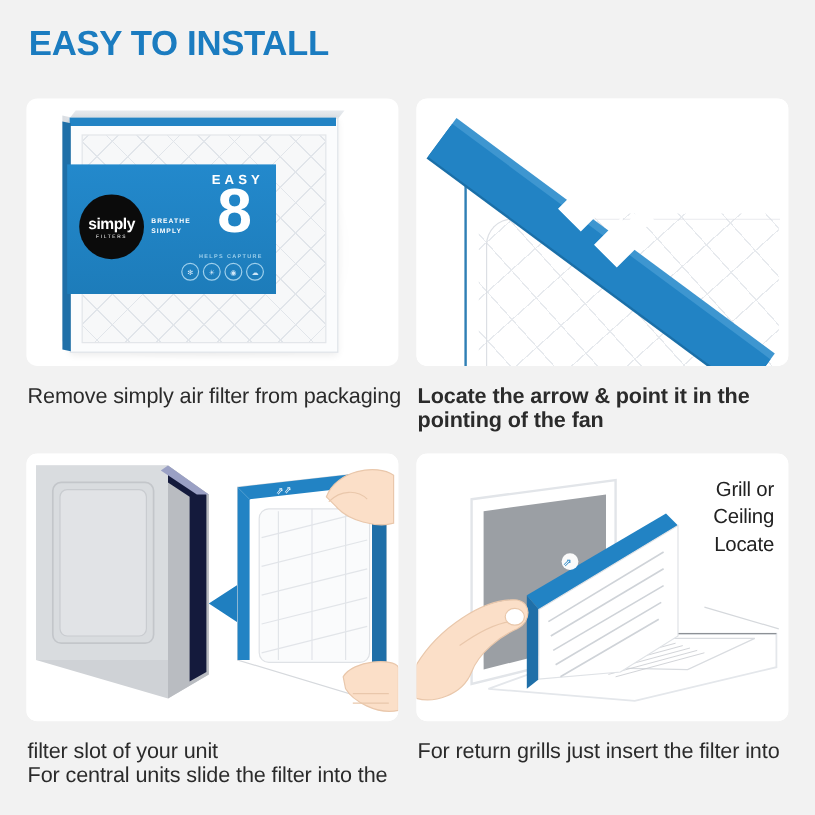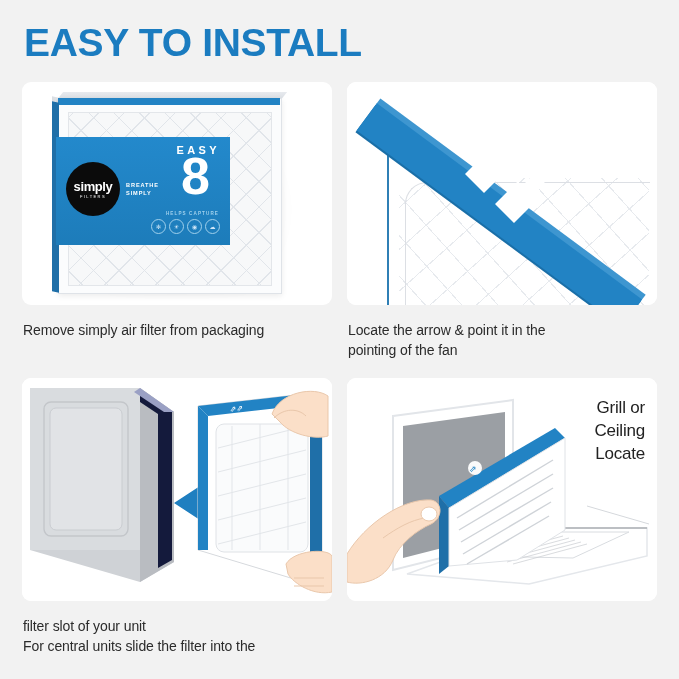--- a/index.html
+++ b/index.html
@@ -17,50 +17,50 @@
   .page {
     position: absolute;
     inset: 0;
   }
 
   
   .page-title {
     position: absolute;
     left: 24px;
     top: 23px;
-    font-size: 39px;
+    font-size: 29px;
     font-weight: bold;
     letter-spacing: -0.3px;
     color: #1b7cc0;
     line-height: 1;
   }
 
   
   .step {
     position: absolute;
   }
   .card {
     position: absolute;
     background: #ffffff;
     border-radius: 9px;
     overflow: hidden;
   }
   .caption {
     position: absolute;
     color: #2b2b2b;
-    font-size: 14px;
+    font-size: 18px;
     line-height: 20px;
     letter-spacing: -0.1px;
   }
 
   
   #step1 .card { left: 22px;  top: 82px;  width: 310px; height: 223px; }
   #step1 .caption { left: 23px; top: 320px; width: 316px; }
   #step2 .card { left: 347px; top: 82px;  width: 310px; height: 223px; }
-  #step2 .caption { left: 348px; top: 320px; width: 312px; }
+  #step2 .caption { left: 348px; top: 320px; width: 312px; font-weight: bold; }
   #step3 .card { left: 22px;  top: 378px; width: 310px; height: 223px; }
   #step3 .caption { left: 23px; top: 616px; width: 316px; }
   #step4 .card { left: 347px; top: 378px; width: 310px; height: 223px; }
   #step4 .caption { left: 348px; top: 616px; width: 316px; }
 
   
   .box-scene { position: absolute; inset: 0; }
   .box-shadow-bg {
     position: absolute; left: 36px; top: 14px; width: 238px; height: 196px;
     background: radial-gradient(ellipse at 50% 58%, rgba(0,0,0,.12), rgba(0,0,0,0) 68%);
@@ -368,16 +368,17 @@
         </g>
       </svg>
 
       <div class="grill-note">
         <div>Grill or</div>
         <div>Ceiling</div>
         <div>Locate</div>
       </div>
     </div>
     <div class="caption">
+      <div>For return grills just insert the filter into</div>
     </div>
   </div>
 
 </div>
 
 </body></html>

